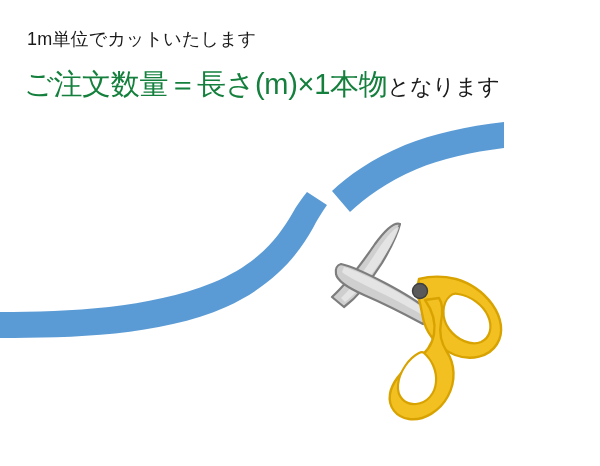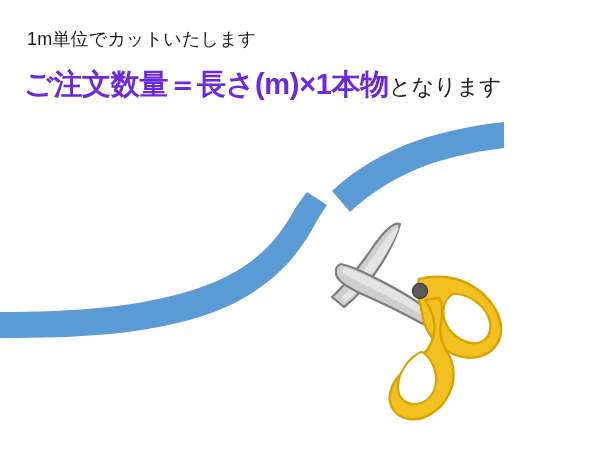--- a/index.html
+++ b/index.html
@@ -39,22 +39,22 @@
     letter-spacing: 0.2px;
     font-weight: 400;
   }
   #line2 {
     left: 24px;
     top: 70px;
     font-size: 0;
   }
   #line2 .red {
     font-size: 29px;
-    font-weight: 700;
-    color: #6d28d9;
+    font-weight: 400;
+    color: #15803d;
     letter-spacing: -0.3px;
     vertical-align: baseline;
   }
   #line2 .blk {
     font-size: 22px;
     font-weight: 400;
     color: #1a1a1a;
     vertical-align: baseline;
   }
   #line3 {

